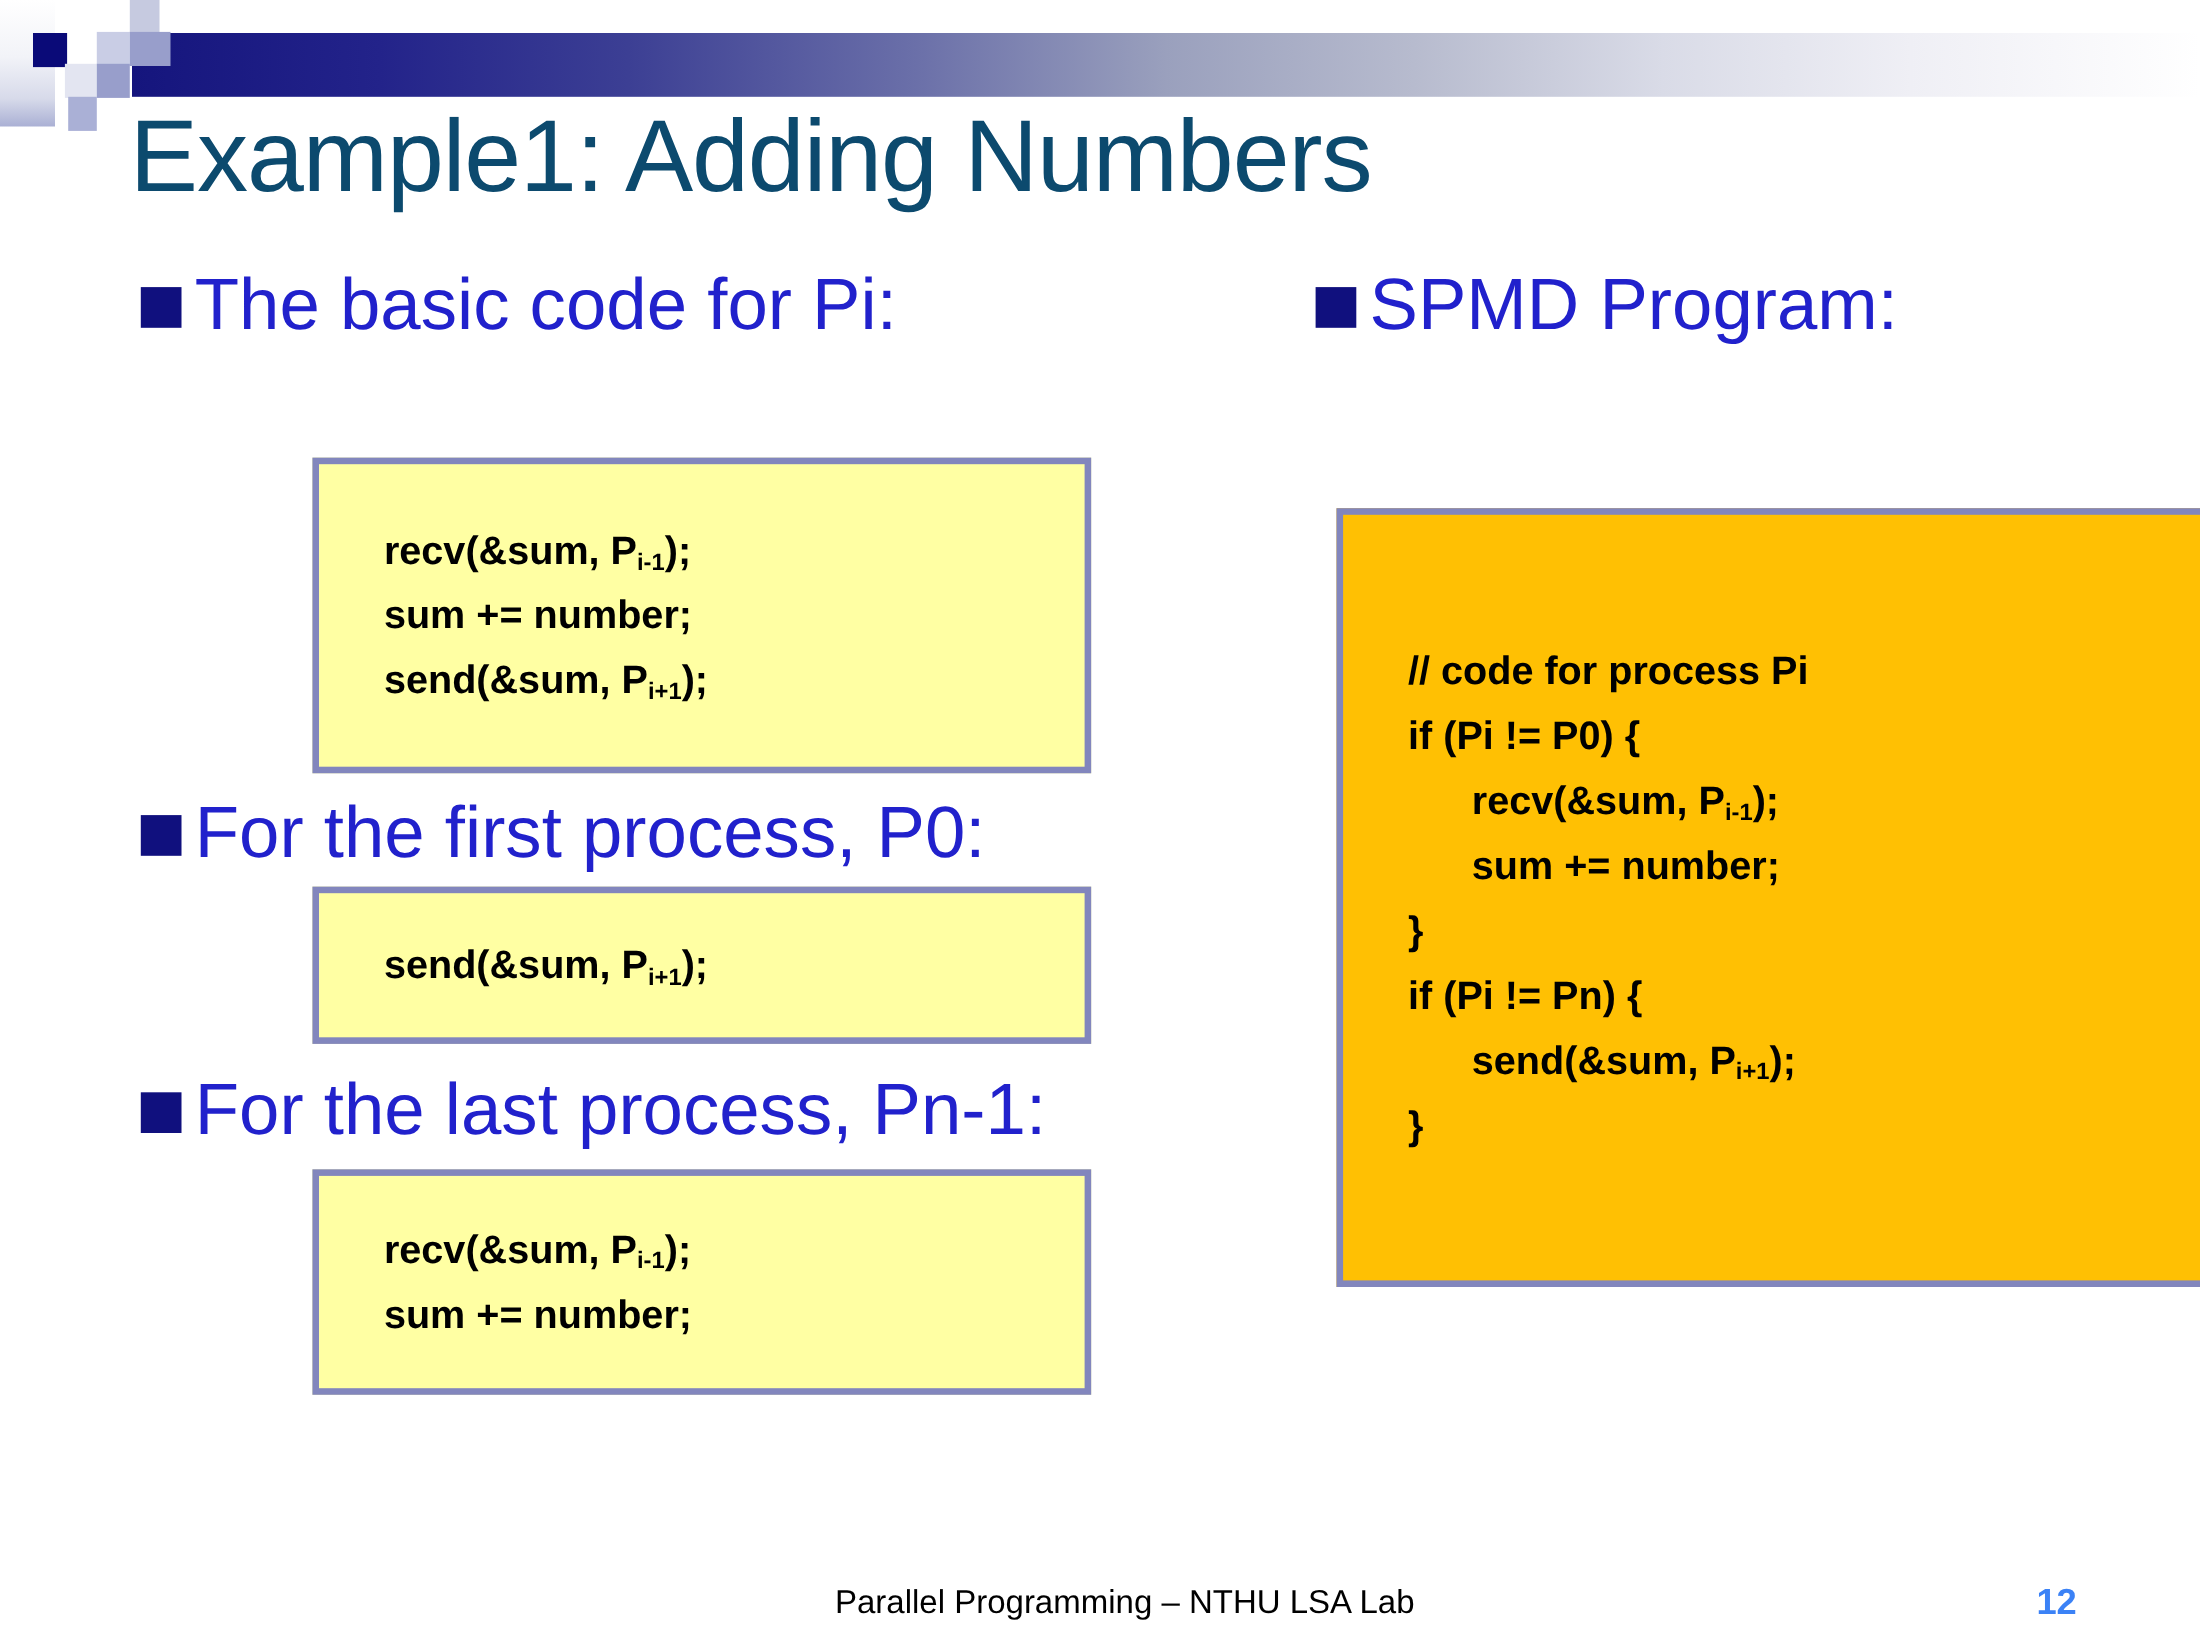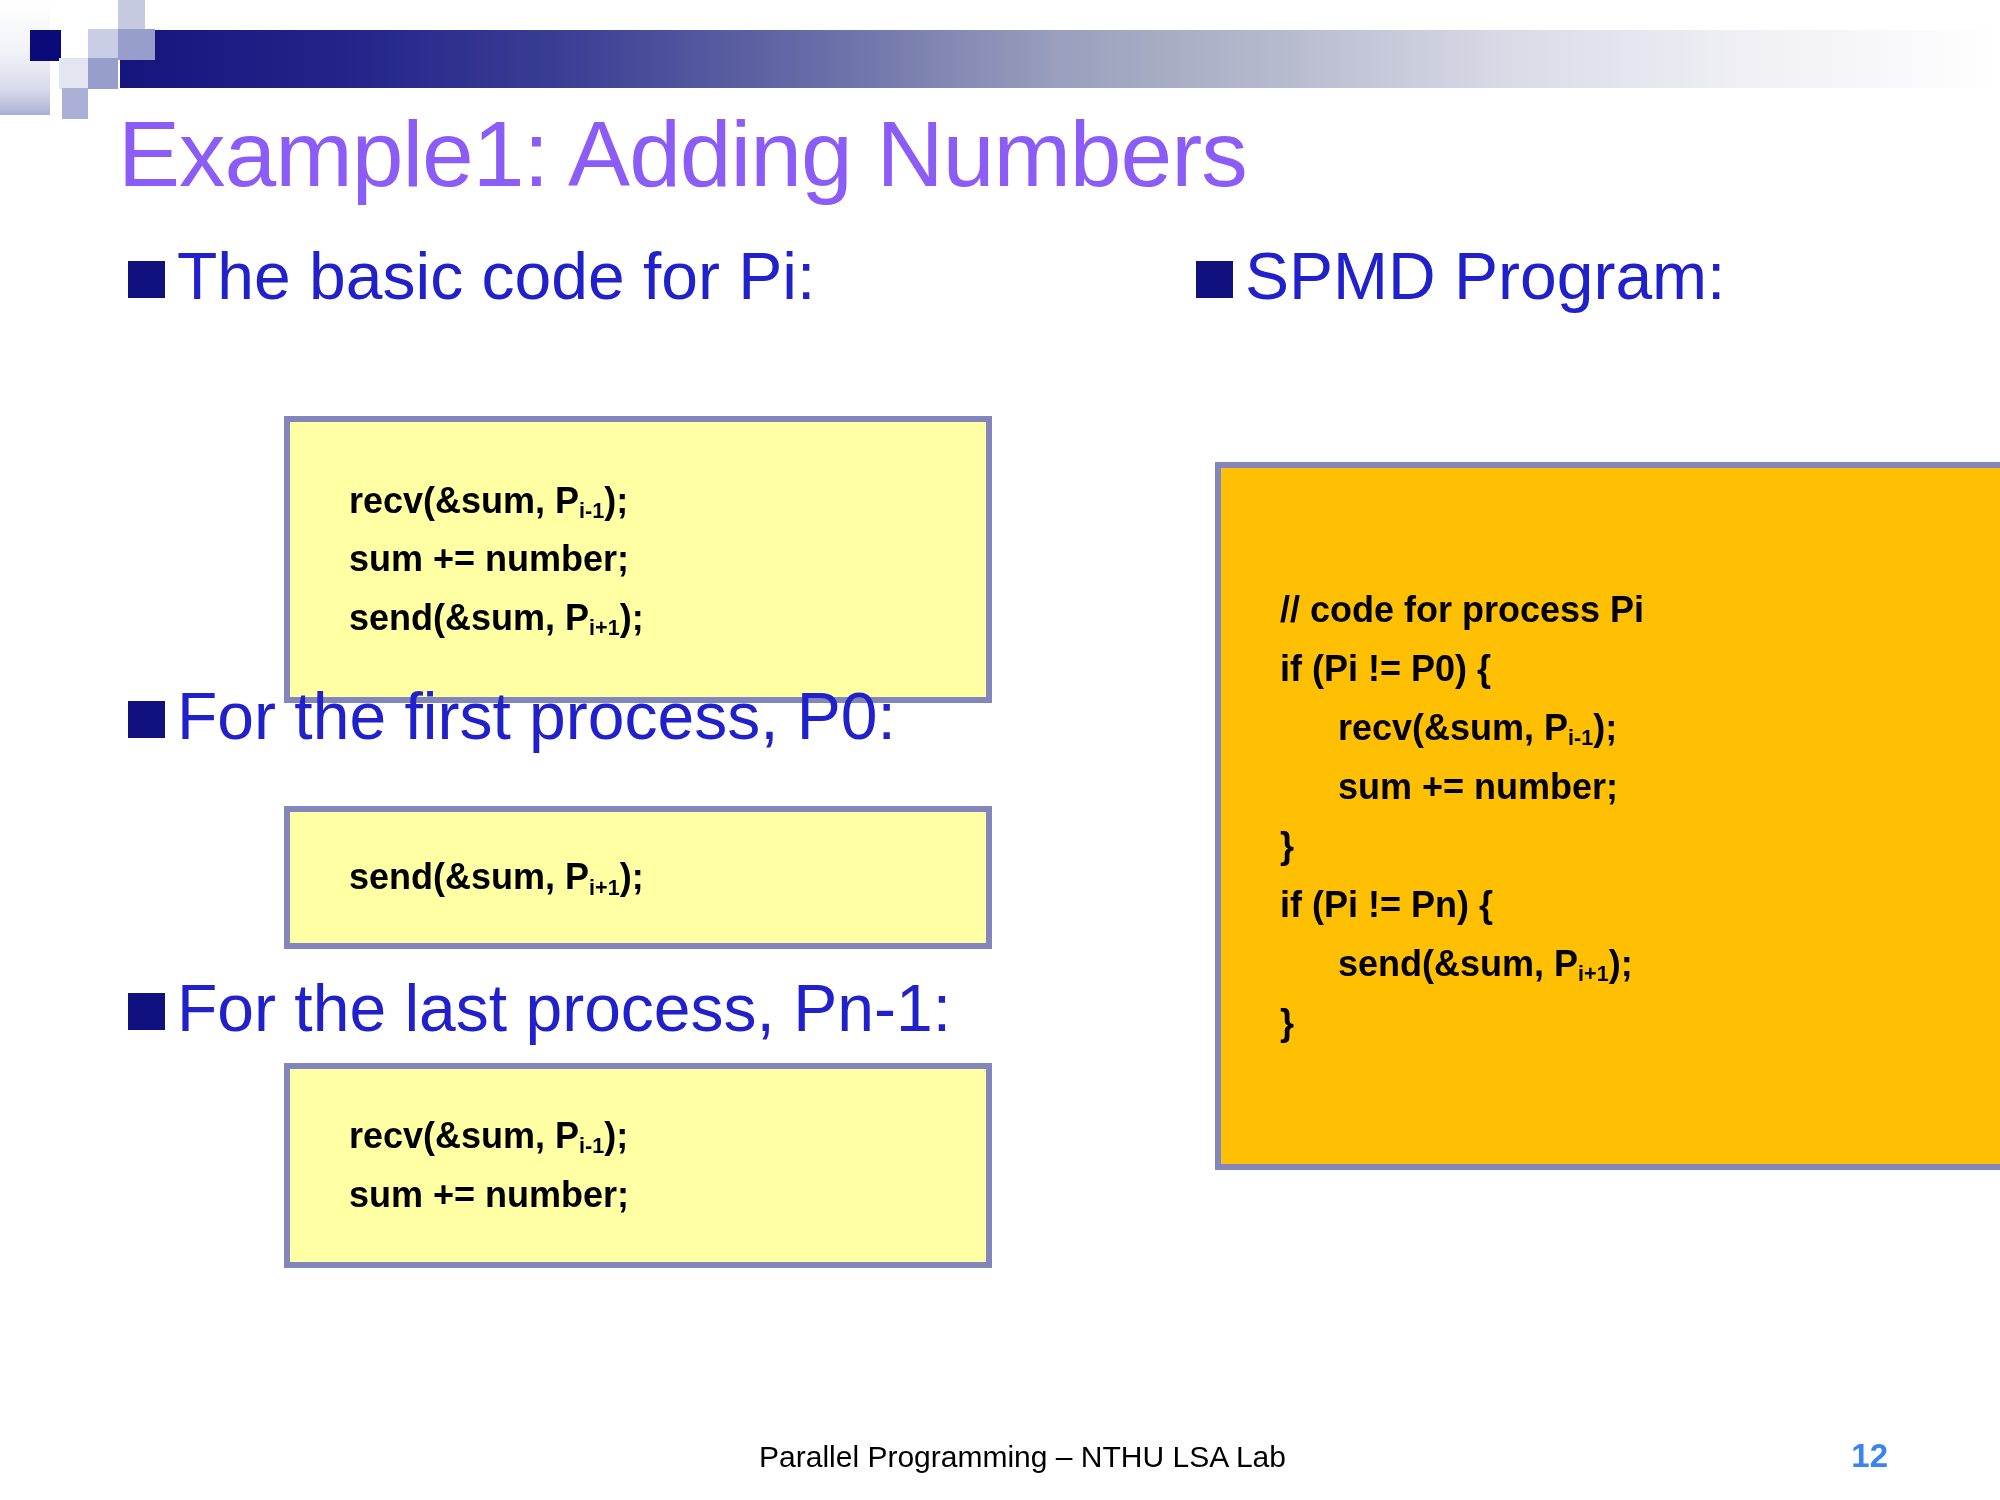--- a/index.html
+++ b/index.html
@@ -32,24 +32,24 @@
   .sq-lt-top  { left: 118px; top: 0;    width: 27px; height: 30px; background: #c6cae0; }
   .sq-lt-a    { left: 88px;  top: 29px; width: 30px; height: 31px; background: #c9cde5; }
   .sq-md-a    { left: 118px; top: 29px; width: 37px; height: 31px; background: #989ecb; }
   .sq-xlt     { left: 59px;  top: 58px; width: 29px; height: 31px; background: #e3e5f1; }
   .sq-md-b    { left: 88px;  top: 58px; width: 30px; height: 31px; background: #989ecb; }
   .sq-md-c    { left: 62px;  top: 88px; width: 26px; height: 31px; background: #aab0d6; }
 
   
   .slide-title {
     position: absolute;
-    left: 118px; top: 104px;
+    left: 118px; top: 92px;
     font-size: 93px;
     line-height: 1.08;
-    color: #8b5cf6;
+    color: #0c4a6e;
     letter-spacing: -1px;
     white-space: nowrap;
   }
 
   
   .bullet-row {
     position: absolute;
     display: flex;
     align-items: center;
     gap: 12px;
@@ -60,21 +60,21 @@
     background: #10107e;
     flex: 0 0 auto;
     margin-top: 6px;
   }
   .bullet-label {
     font-size: 66px;
     line-height: 1.1;
     color: #2121cc;
   }
   .row-1 { left: 128px;  top: 240px; }
-  .row-2 { left: 128px;  top: 680px; }
+  .row-2 { left: 128px;  top: 720px; }
   .row-3 { left: 128px;  top: 972px; }
   .row-r { left: 1196px; top: 240px; }
 
   
   .code-box {
     position: absolute;
     box-sizing: border-box;
     border: 6px solid #8286bd;
     display: flex;
     flex-direction: column;

